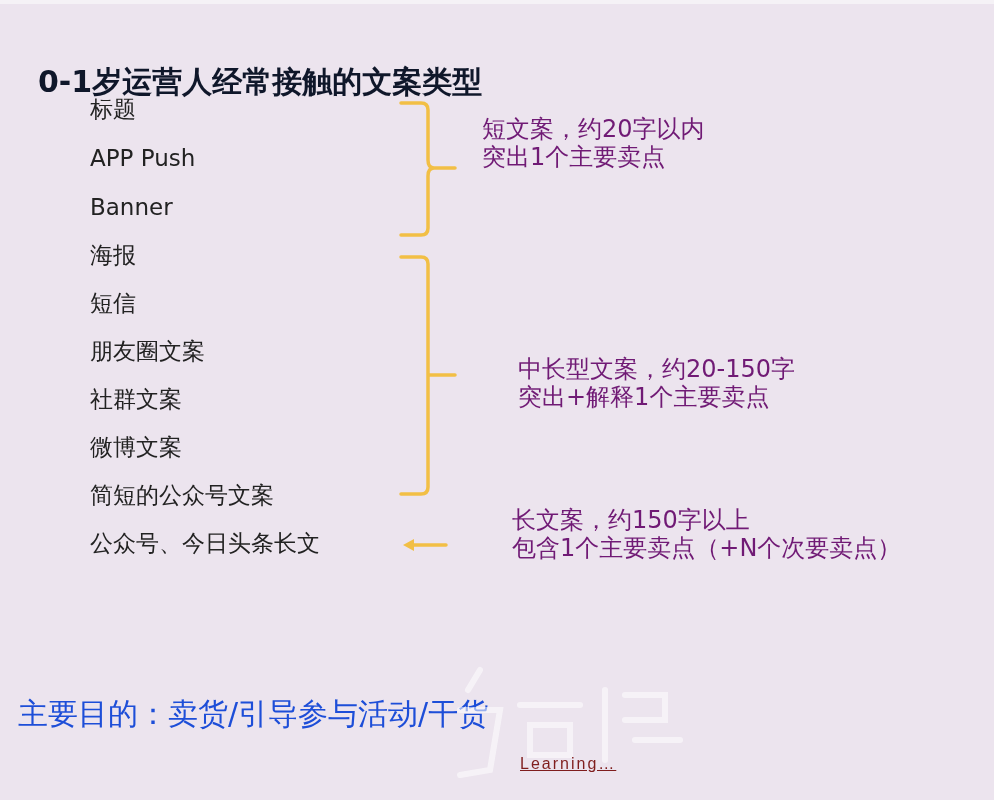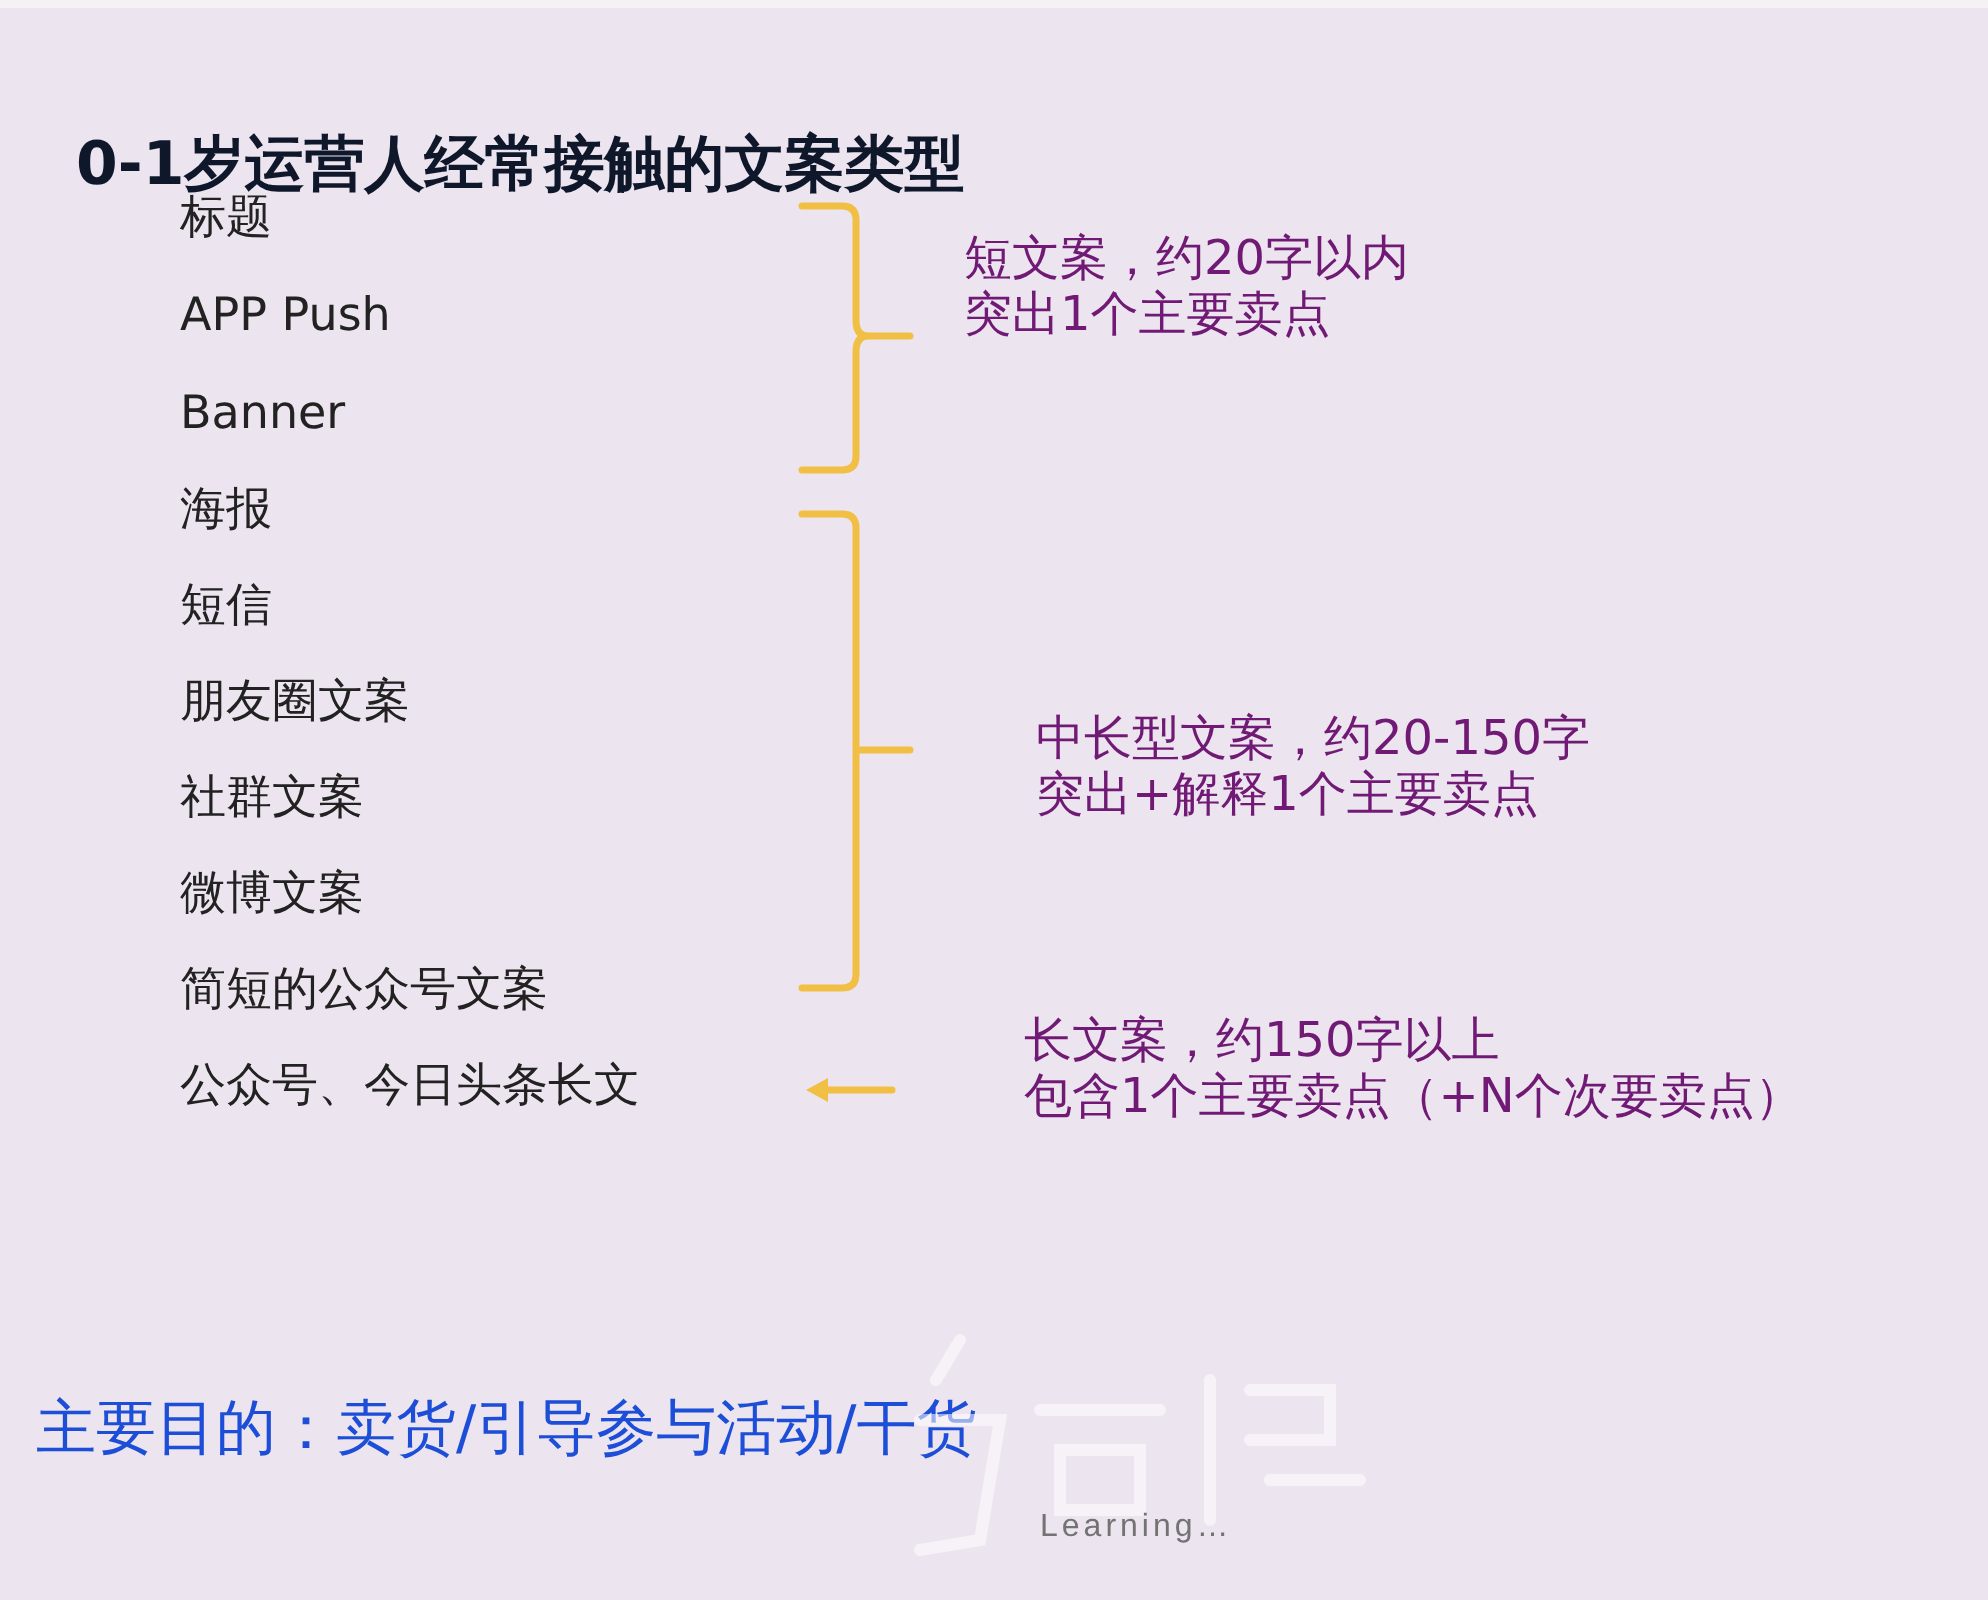--- a/index.html
+++ b/index.html
@@ -30,22 +30,22 @@
   }
   .purpose {
     position: absolute; left: 18px; top: 694px;
     font-size: 30px; color: #1d4ed8; white-space: nowrap;
   }
   .watermark {
     position: absolute; left: 440px; top: 650px; width: 280px; height: 140px;
     opacity: 0.55;
   }
   .wm-text {
-    position: absolute; left: 520px; top: 755px; font-size: 16px; color: #737373;
-    letter-spacing: 2px; font-family: "Liberation Sans", sans-serif;
+    position: absolute; left: 520px; top: 755px; font-size: 16px; color: #7f1d1d;
+    letter-spacing: 2px; font-family: "Liberation Sans", sans-serif; text-decoration: underline;
   }
 </style>
 </head>
 <body>
 
 <div class="top-strip"></div>
 
 <div class="title">0-1岁运营人经常接触的文案类型</div>
 
 <div class="types">

